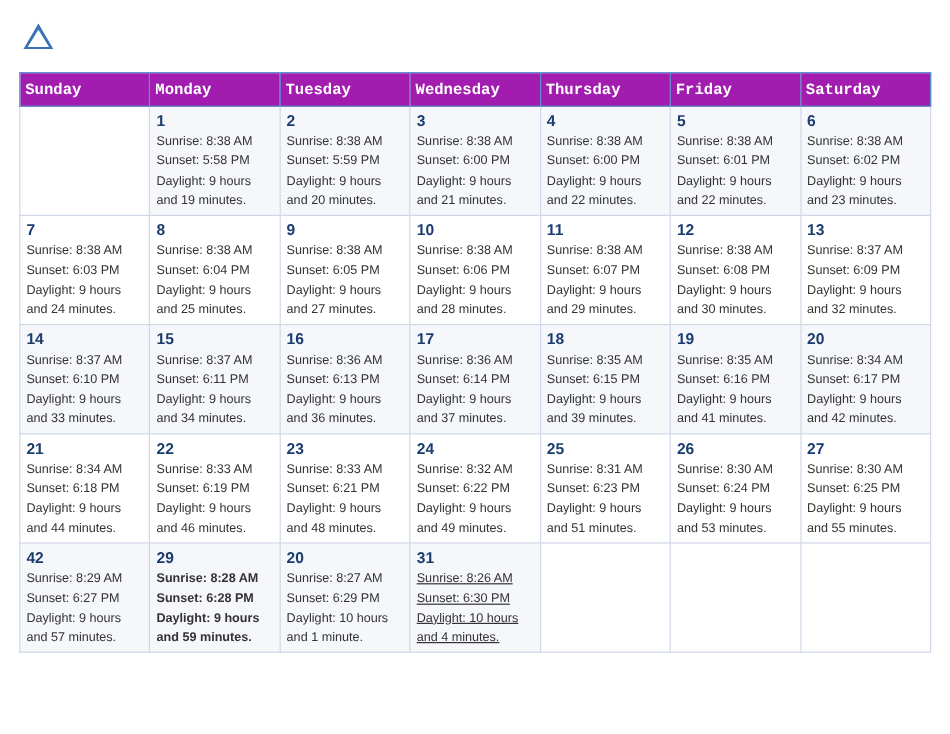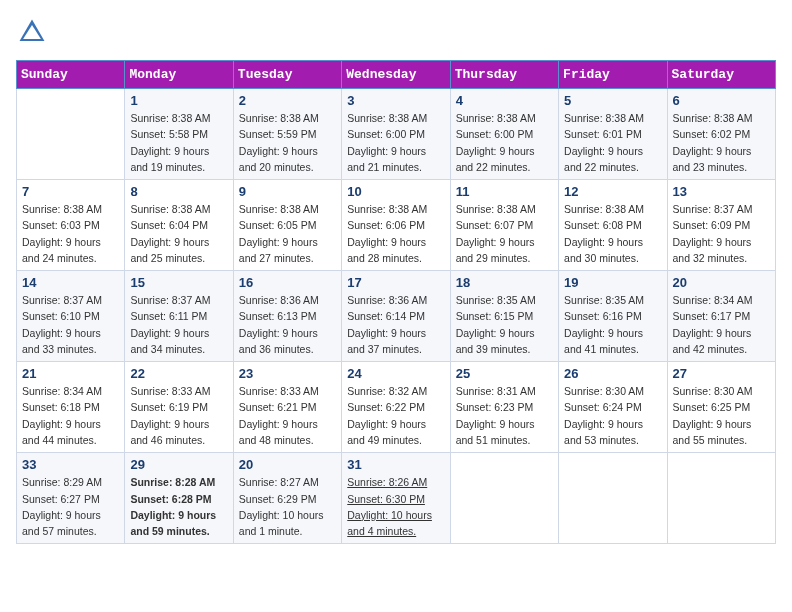--- a/index.html
+++ b/index.html
@@ -316,21 +316,21 @@
         <td>
           <span class="day-num">27</span>
           <div class="day-info" style="white-space: pre-line;">Sunrise: 8:30 AM
 Sunset: 6:25 PM
 Daylight: 9 hours
 and 55 minutes.</div>
         </td>
       </tr>
       <tr>
         <td>
-          <span class="day-num">33</span>
+          <span class="day-num">42</span>
           <div class="day-info" style="white-space: pre-line;">Sunrise: 8:29 AM
 Sunset: 6:27 PM
 Daylight: 9 hours
 and 57 minutes.</div>
         </td>
         <td>
           <span class="day-num">29</span>
           <div class="day-info" style="white-space: pre-line; font-weight: bold;">Sunrise: 8:28 AM
 Sunset: 6:28 PM
 Daylight: 9 hours

